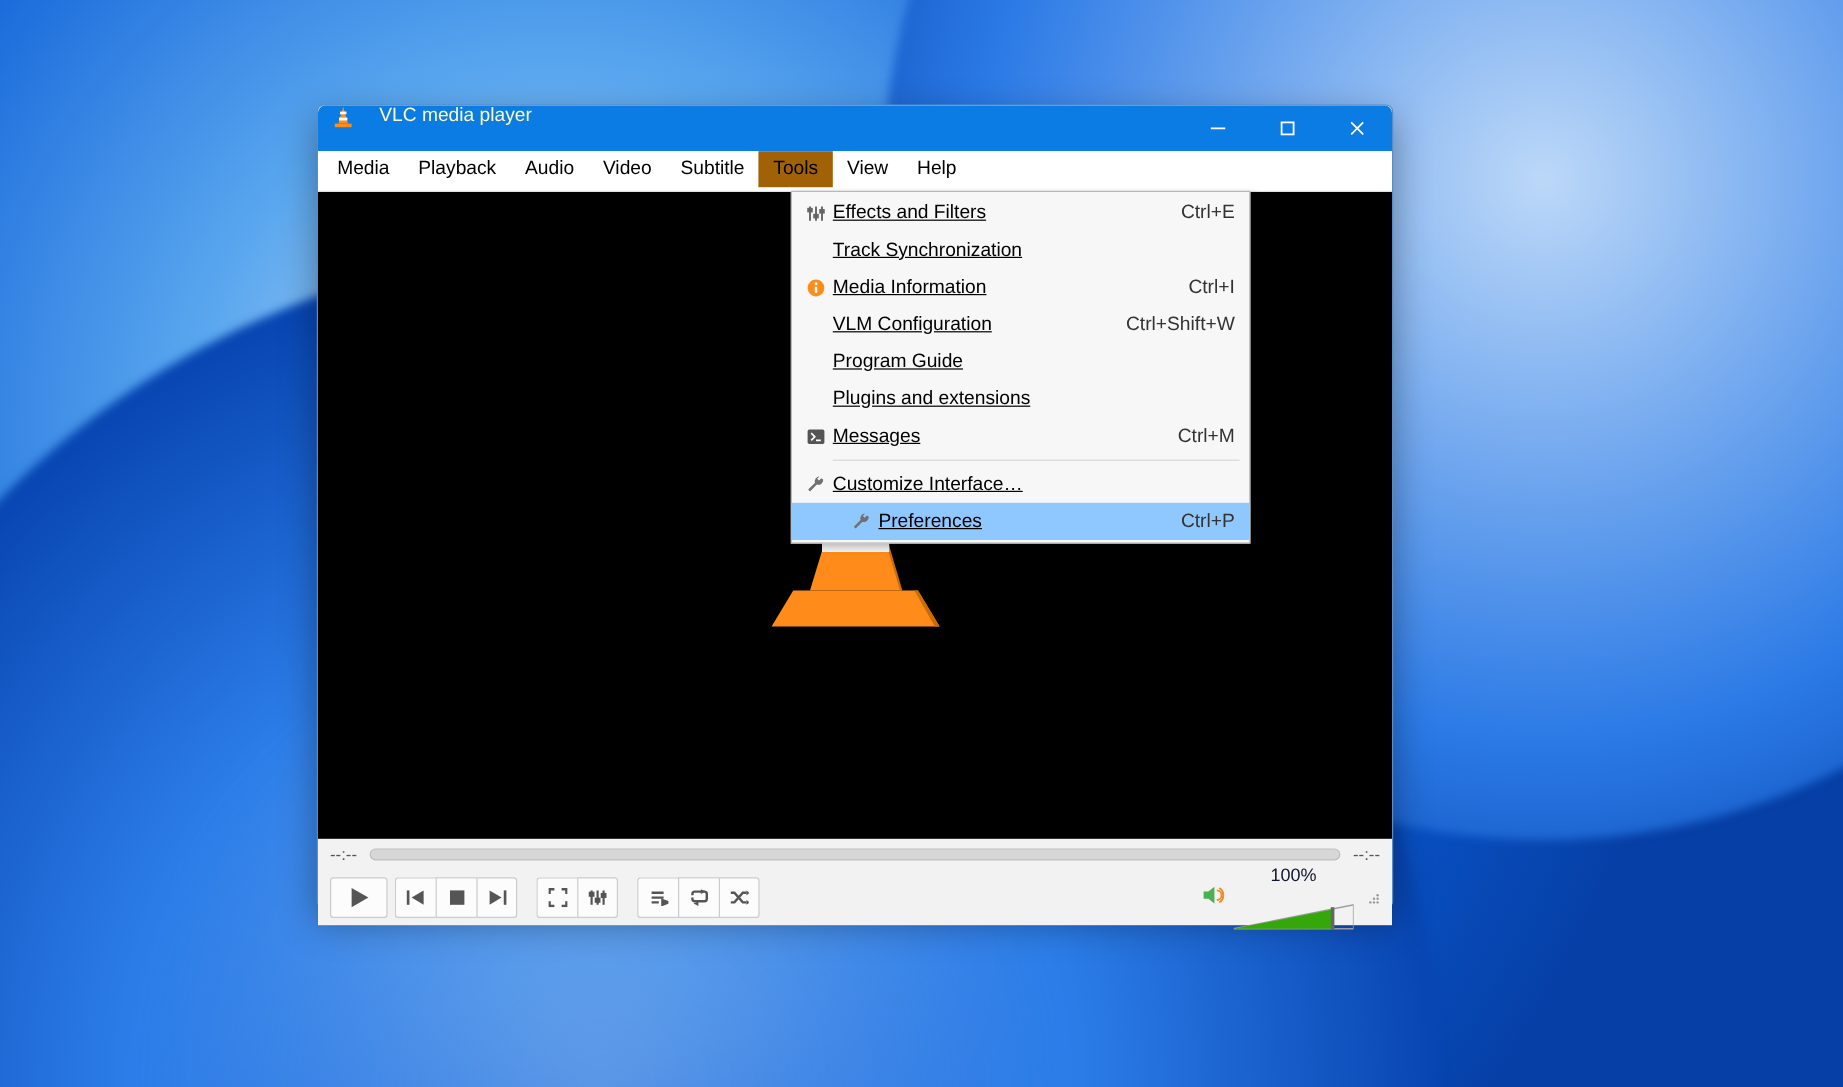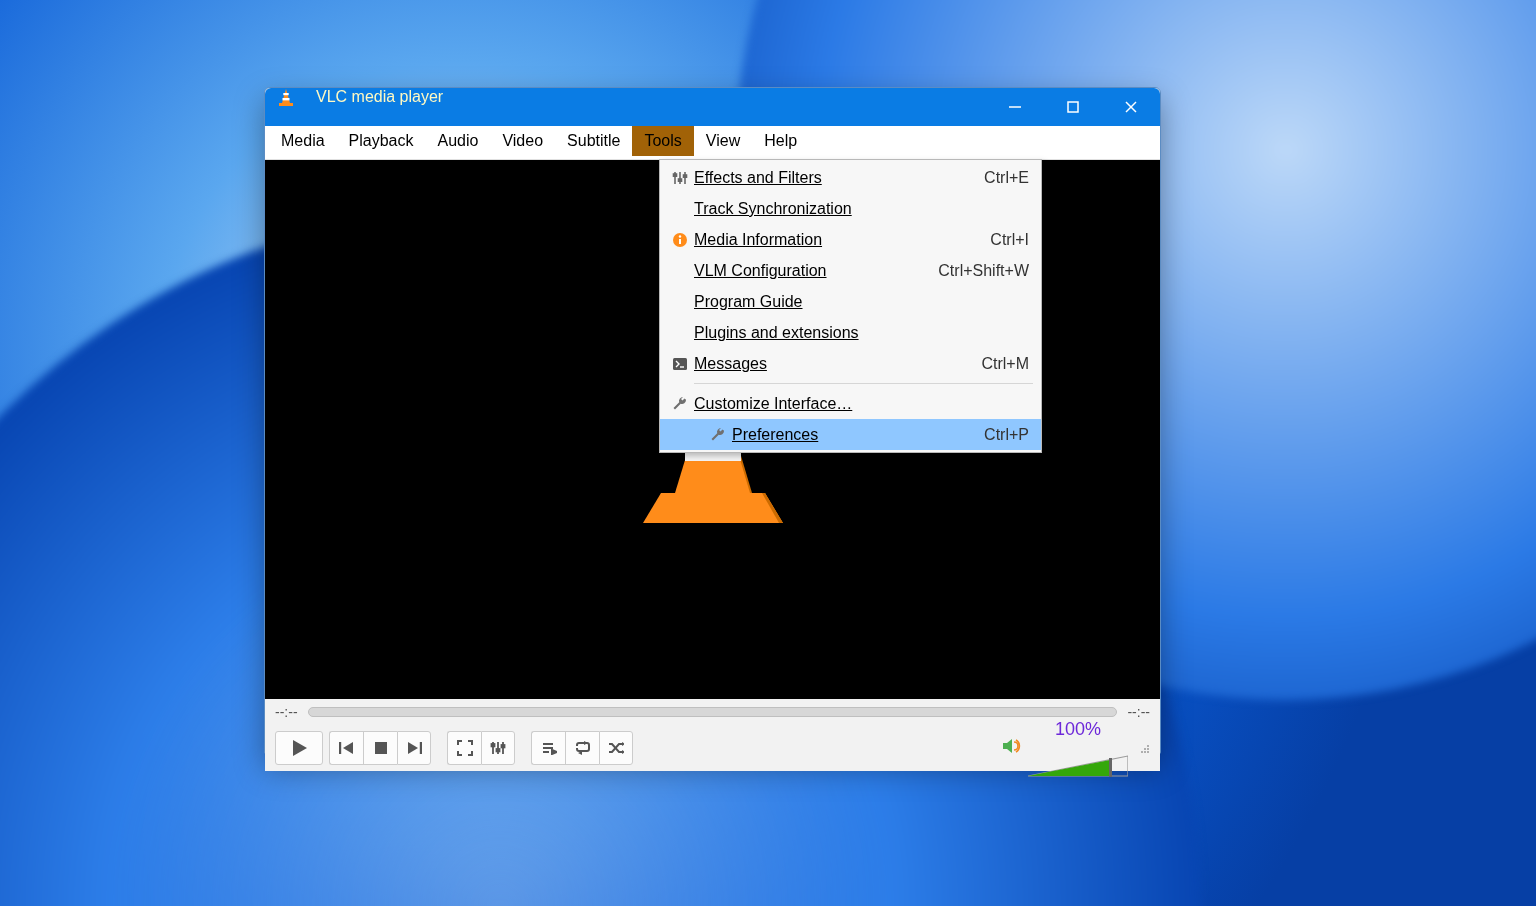--- a/index.html
+++ b/index.html
@@ -130,21 +130,21 @@
   }
   .btn.play { width: 48px; }
   .btn-group {
     display: flex;
   }
   .btn-group .btn { border-radius: 0; border-right: none; }
   .btn-group .btn:first-child { border-top-left-radius: 3px; border-bottom-left-radius: 3px; }
   .btn-group .btn:last-child { border-top-right-radius: 3px; border-bottom-right-radius: 3px; border-right: 1px solid #ccc; }
   .spacer { flex: 1; }
   .vol-block { display: flex; align-items: center; gap: 6px; }
-  .vol-label { font-size: 18px; color: #6d28d9; margin-bottom: 14px; }
+  .vol-label { font-size: 15px; color: #0f172a; margin-bottom: 14px; }
   .vol-triangle {
     width: 100px;
     height: 24px;
     position: relative;
   }
   .resize-grip {
     width: 12px; height: 12px;
     color: #b5b5b5;
     display: flex;
     align-items: flex-end;

